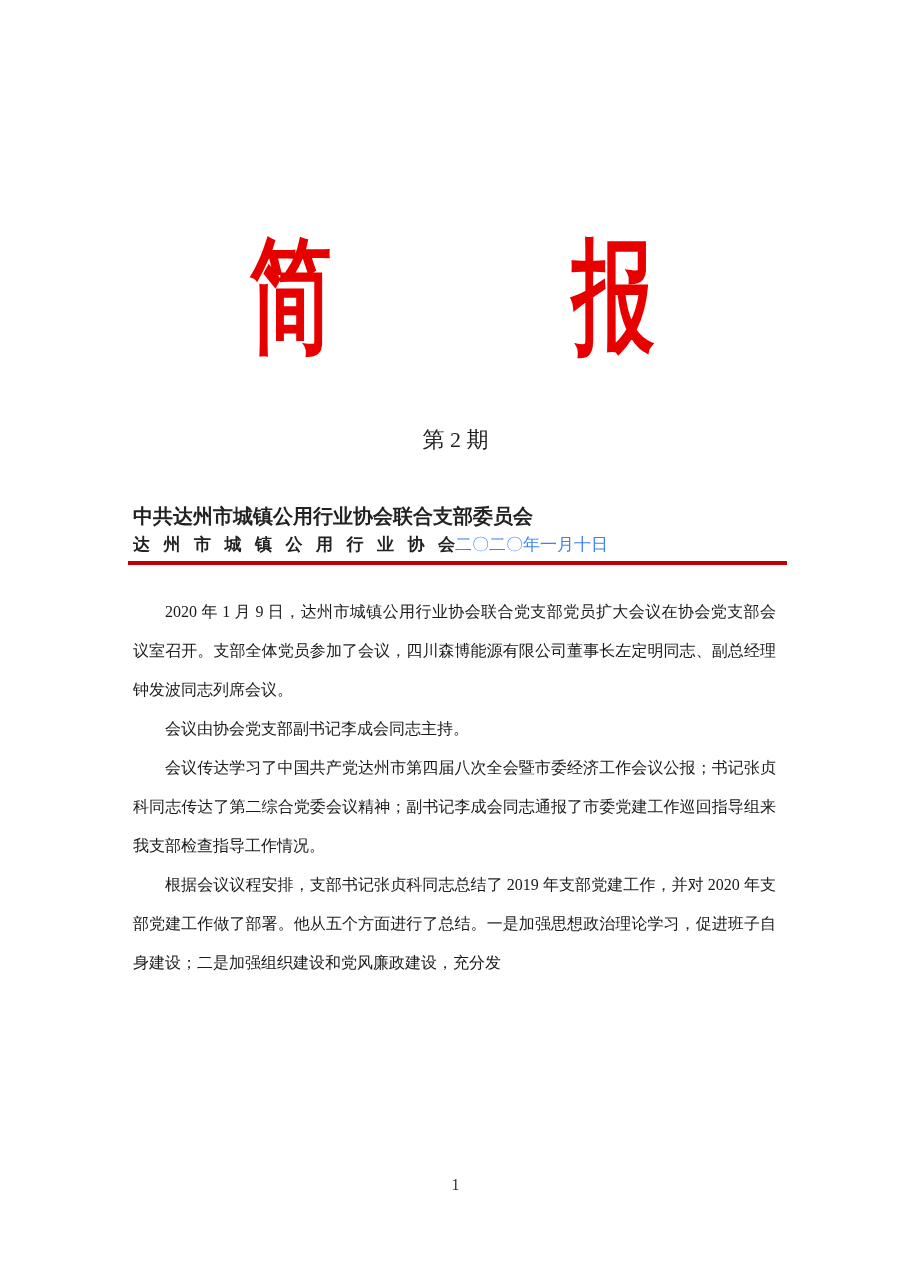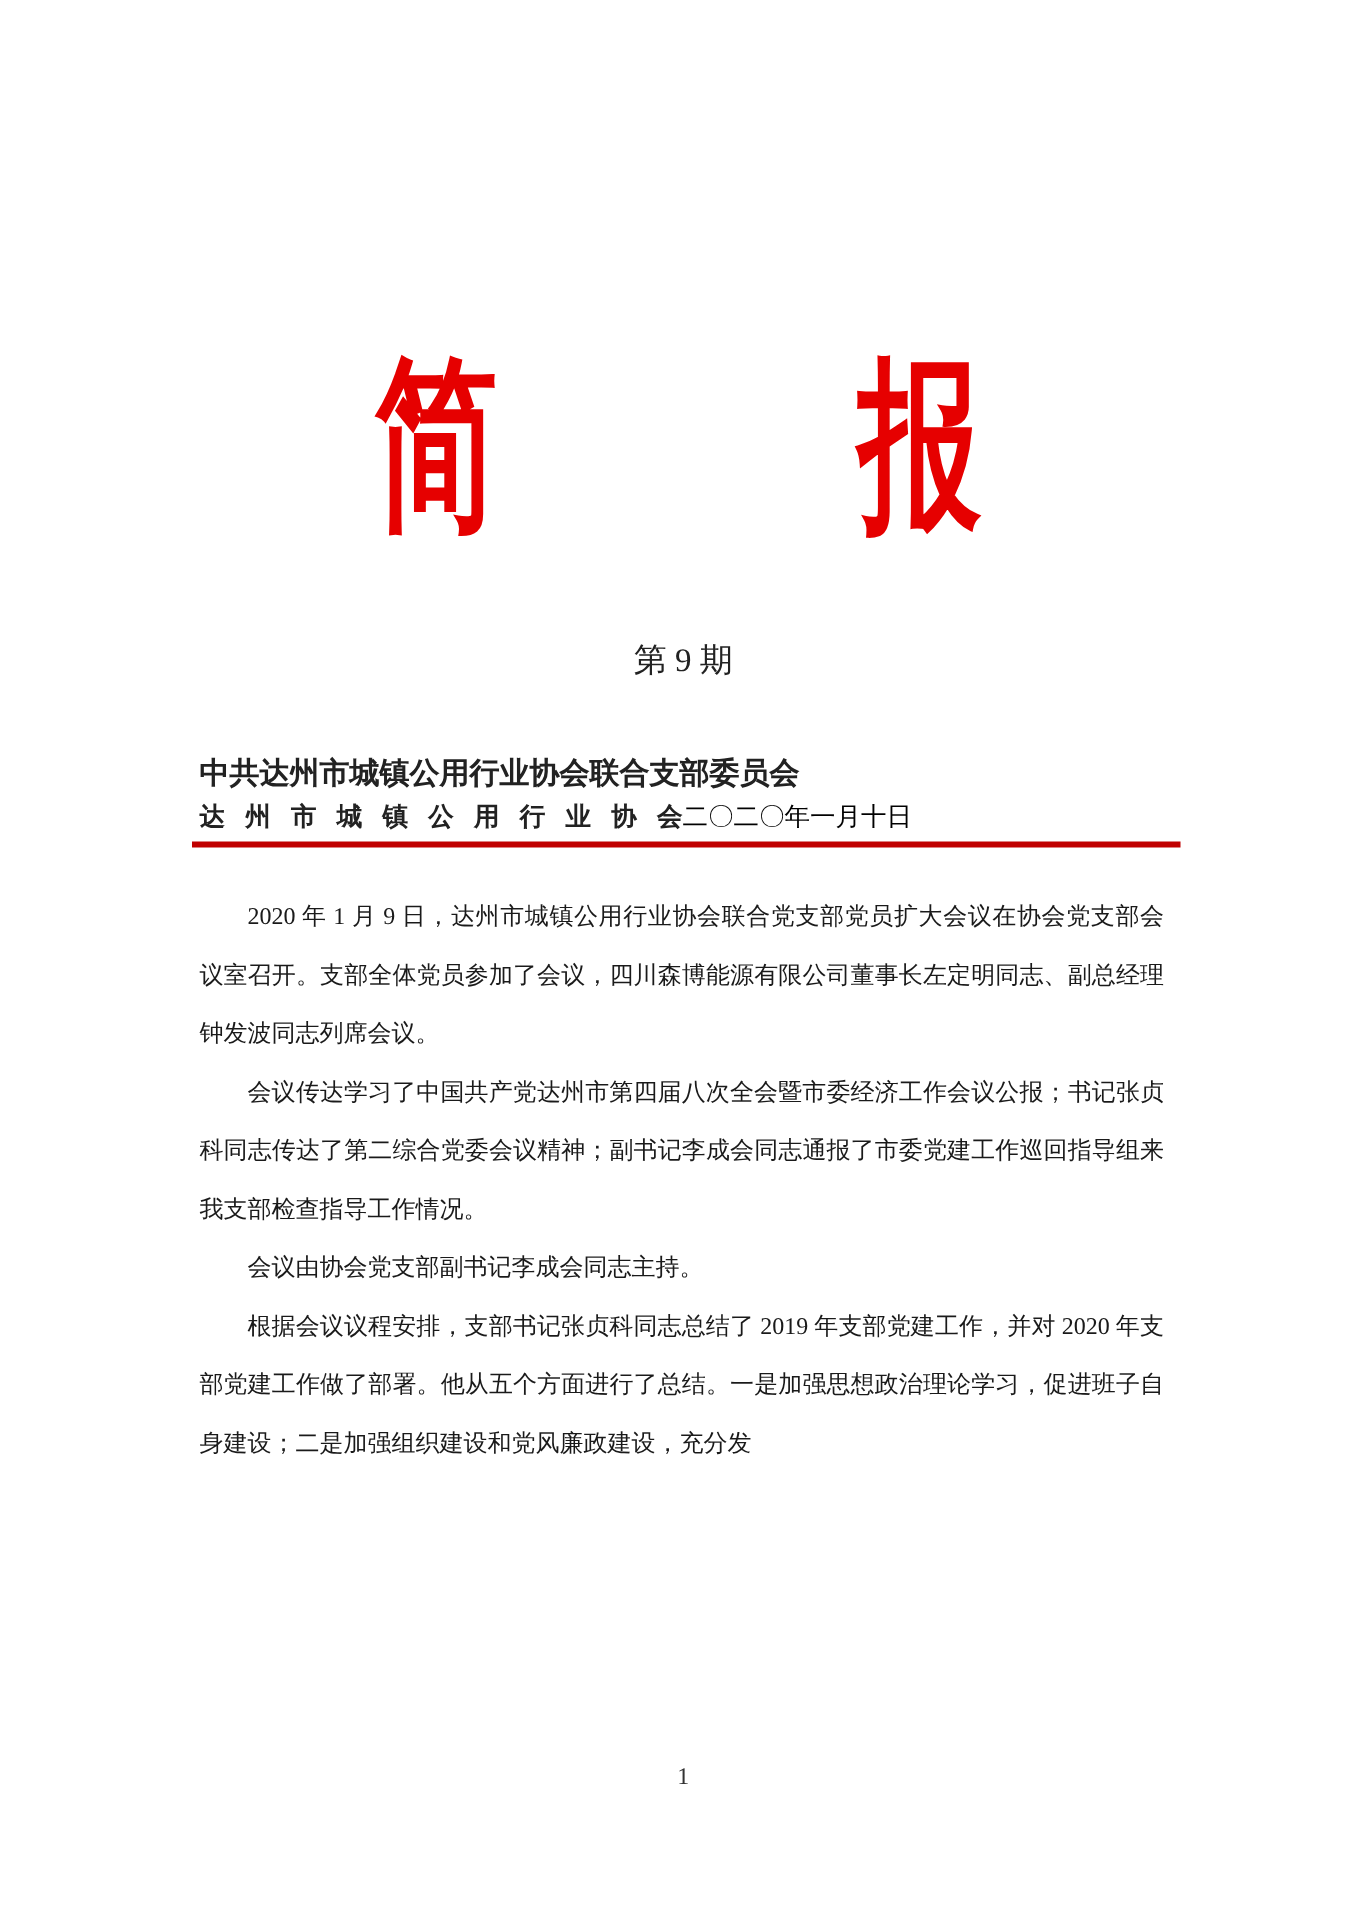--- a/index.html
+++ b/index.html
@@ -71,21 +71,21 @@
     font-size: 17px;
     line-height: 24px;
     font-weight: bold;
     text-align: justify;
     text-align-last: justify;
     color: #222222;
   }
   .issue-date {
     font-size: 17px;
     line-height: 24px;
-    color: #000000;
+    color: #3b82f6;
   }
   
   .red-rule {
     position: absolute;
     top: 561px;
     left: 128px;
     width: 659px;
     height: 4px;
     background: #c00000;
   }
@@ -120,33 +120,33 @@
 </head>
 <body>
 
 <div class="page">
 
   <div class="masthead-title">
     <span class="t-char t-left">简</span>
     <span class="t-char t-right">报</span>
   </div>
 
-  <div class="issue-line">第 9 期</div>
+  <div class="issue-line">第 2 期</div>
 
   <div class="org-line1">中共达州市城镇公用行业协会联合支部委员会</div>
 
   <div class="org-row2">
     <span class="org-line2">达州市城镇公用行业协会</span>
     <span class="issue-date">二〇二〇年一月十日</span>
   </div>
 
   <div class="red-rule"></div>
 
   <div class="body-text">
     <p>2020 年 1 月 9 日，达州市城镇公用行业协会联合党支部党员扩大会议在协会党支部会议室召开。支部全体党员参加了会议，四川森博能源有限公司董事长左定明同志、副总经理钟发波同志列席会议。</p>
+    <p>会议由协会党支部副书记李成会同志主持。</p>
     <p>会议传达学习了中国共产党达州市第四届八次全会暨市委经济工作会议公报；书记张贞科同志传达了第二综合党委会议精神；副书记李成会同志通报了市委党建工作巡回指导组来我支部检查指导工作情况。</p>
-    <p>会议由协会党支部副书记李成会同志主持。</p>
     <p>根据会议议程安排，支部书记张贞科同志总结了 2019 年支部党建工作，并对 2020 年支部党建工作做了部署。他从五个方面进行了总结。一是加强思想政治理论学习，促进班子自身建设；二是加强组织建设和党风廉政建设，充分发</p>
   </div>
 
   <div class="page-number">1</div>
 
 </div>
 
 </body></html>

